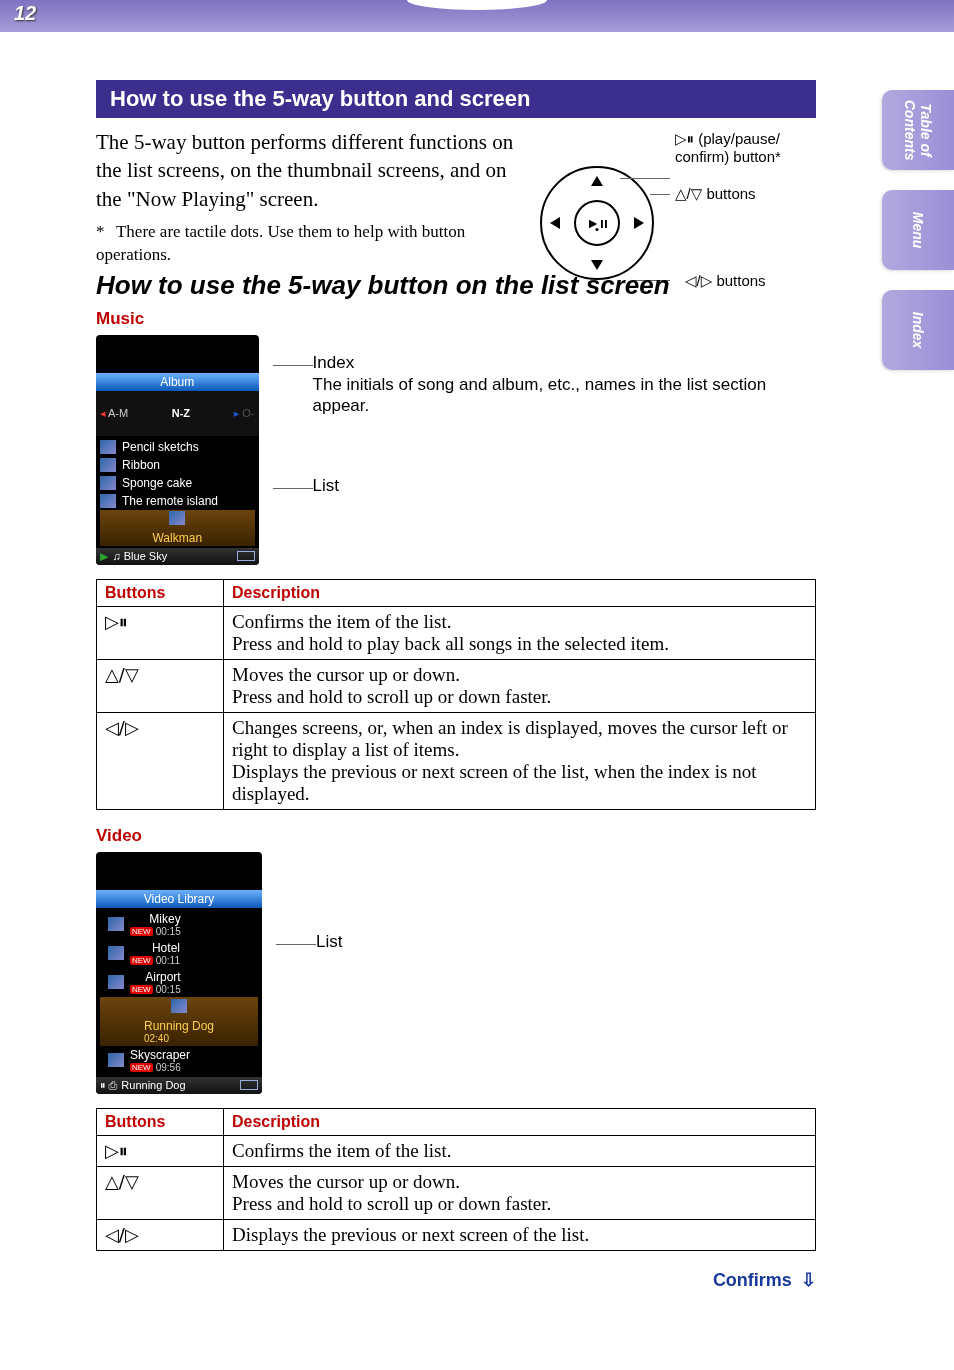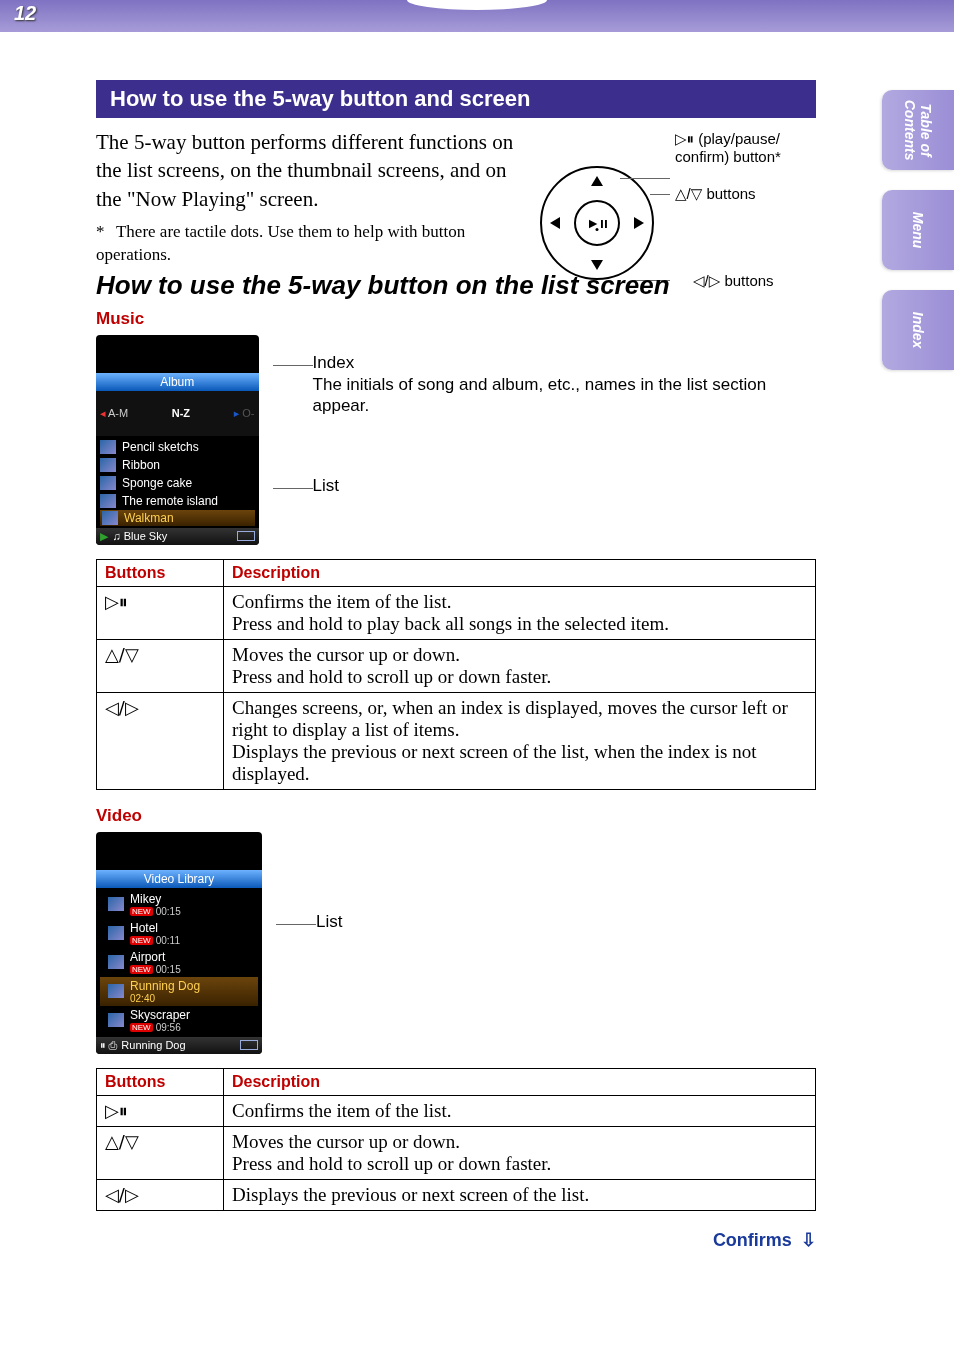--- a/index.html
+++ b/index.html
@@ -229,35 +229,36 @@
   }
   .mock-screen .list-item .thumb {
     width: 16px; height: 14px;
     background: linear-gradient(135deg, #2a66a8, #88c);
     flex-shrink: 0;
   }
   .mock-screen .list-item.highlight {
     background: linear-gradient(to bottom, #6b440c, #3a2200);
     color: #ffd050;
     padding: 1px 2px;
+    flex-direction: column;
   }
   .mock-screen .statusbar {
     background: linear-gradient(to bottom, #333, #111);
     padding: 2px 4px;
     font-size: 11px;
     display: flex;
     align-items: center;
     gap: 4px;
   }
   .mock-screen .statusbar .batt {
     margin-left: auto;
     width: 16px; height: 8px;
     border: 1px solid #9ad;
   }
-  .mock-screen.video .list-item { padding: 2px 8px; }
+  .mock-screen.video .list-item { padding: 2px 8px; text-align: right; }
   .mock-screen.video .list-item .meta { display: flex; flex-direction: column; }
   .mock-screen.video .list-item .meta .dur { font-size: 10px; color: #ccc; display:flex; align-items:center; gap:3px;}
   .mock-screen.video .list-item .meta .dur .newbadge {
     background: #d00; color:#fff; font-size:8px; padding:0 2px; border-radius:2px;
   }
   .mock-screen.video .list-item.highlight .meta .dur { color: #ffd050; }
   .annot-col {
     font-size: 17px;
     line-height: 1.2;
   }
@@ -342,21 +343,21 @@
         <span class="pp">►ıı</span>
         <div class="dot"></div>
       </div>
     </div>
     <div class="lead" style="left:80px; top:48px; width:50px;"></div>
     <div class="diagram-label" style="left:135px; top:0px;">▷⏸ (play/pause/
 confirm) button*</div>
     <div class="lead" style="left:110px; top:64px; width:20px;"></div>
     <div class="diagram-label" style="left:135px; top:55px;">△/▽ buttons</div>
     <div class="lead" style="left:94px; top:150px; width:36px;"></div>
-    <div class="diagram-label" style="left:153px; top:142px;">◁/▷ buttons</div>
+    <div class="diagram-label" style="left:145px; top:142px;">◁/▷ buttons</div>
   </div>
 
   <div class="content">
     <div class="section-banner">How to use the 5-way button and screen</div>
 
     <div class="body-text">The 5-way button performs different functions on the list screens, on the thumbnail screens, and on the "Now Playing" screen.</div>
 
     <div class="star-note">
       <span class="star">*</span>
       <span>There are tactile dots. Use them to help with button operations.</span>

